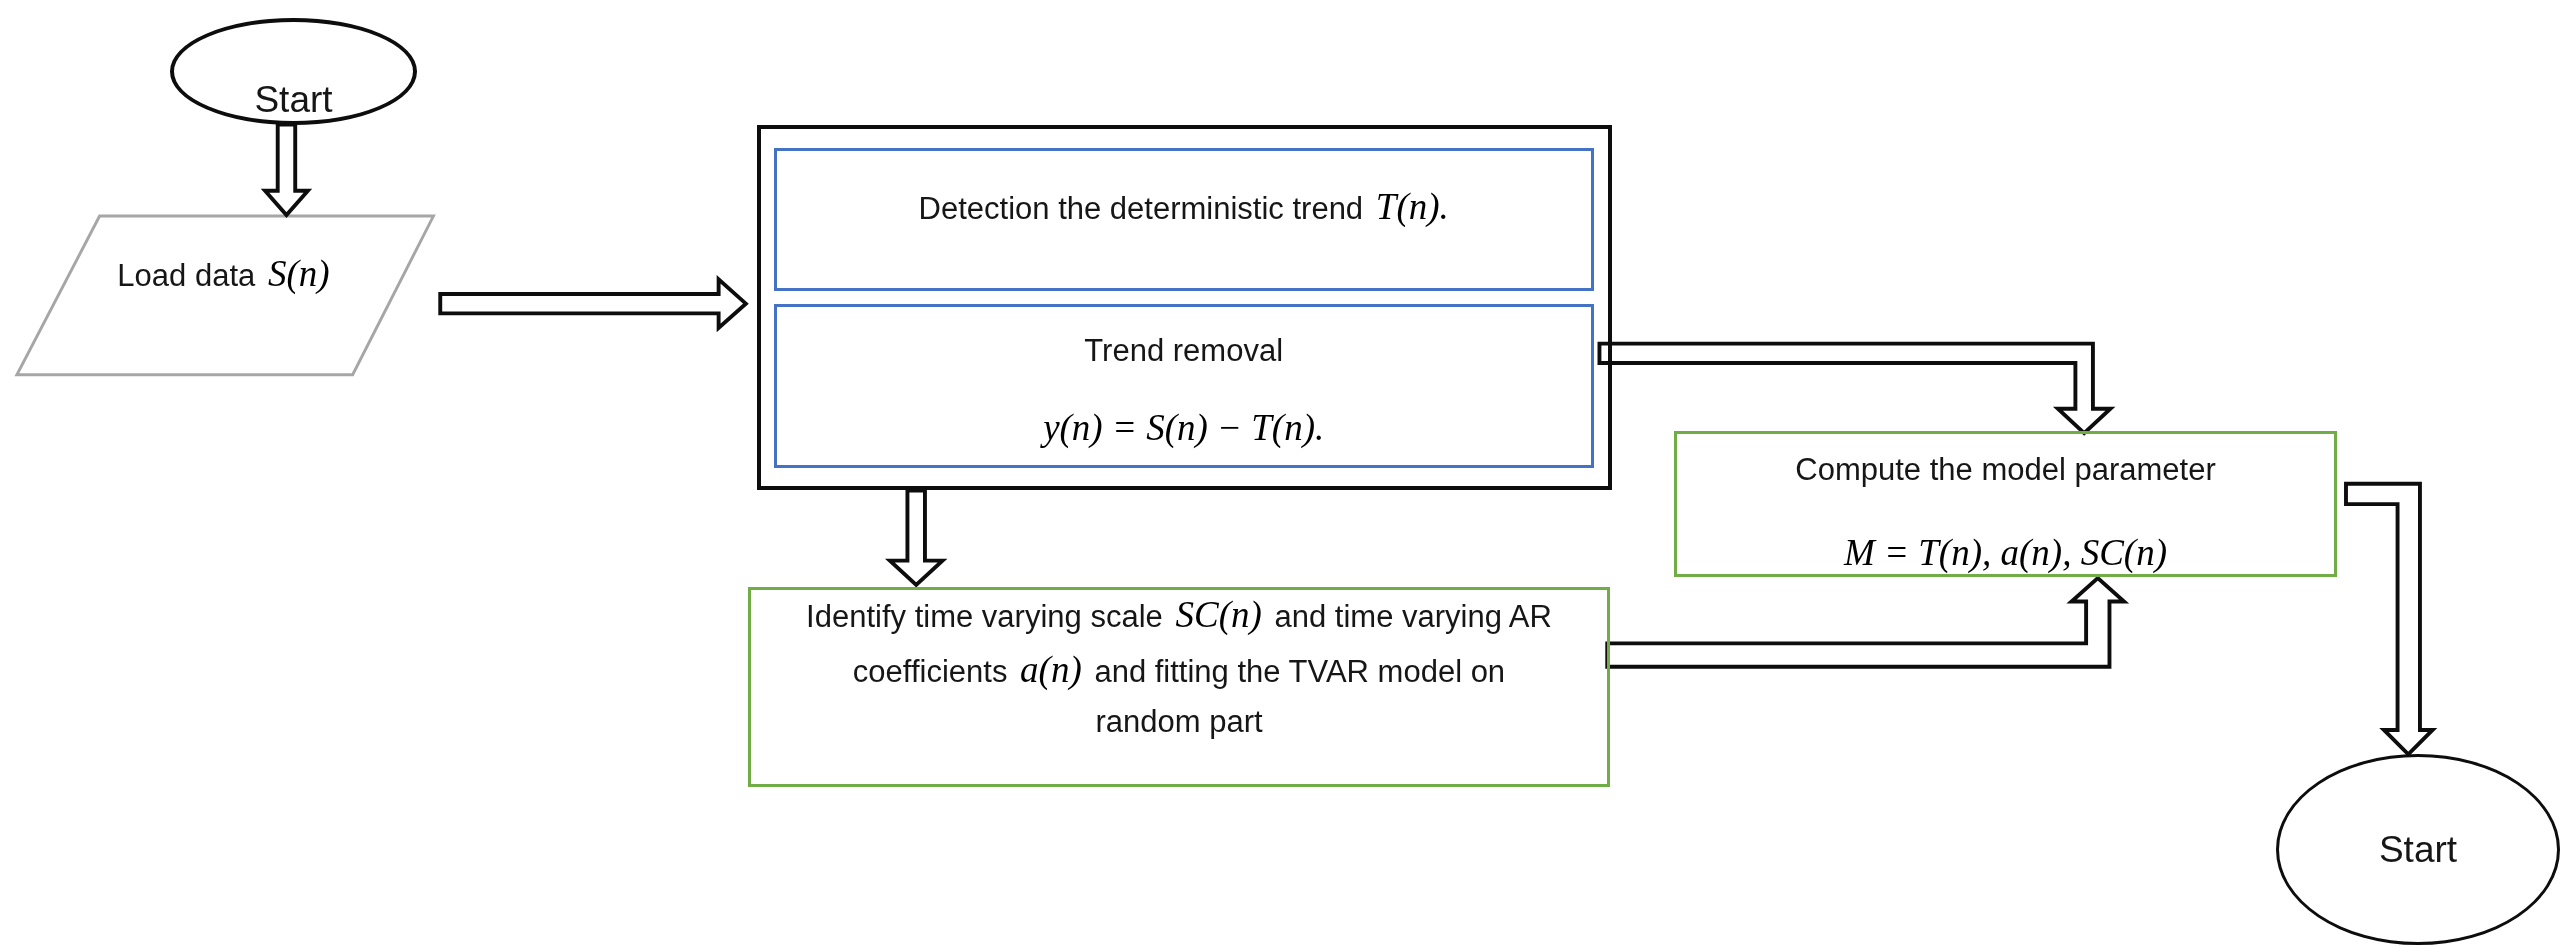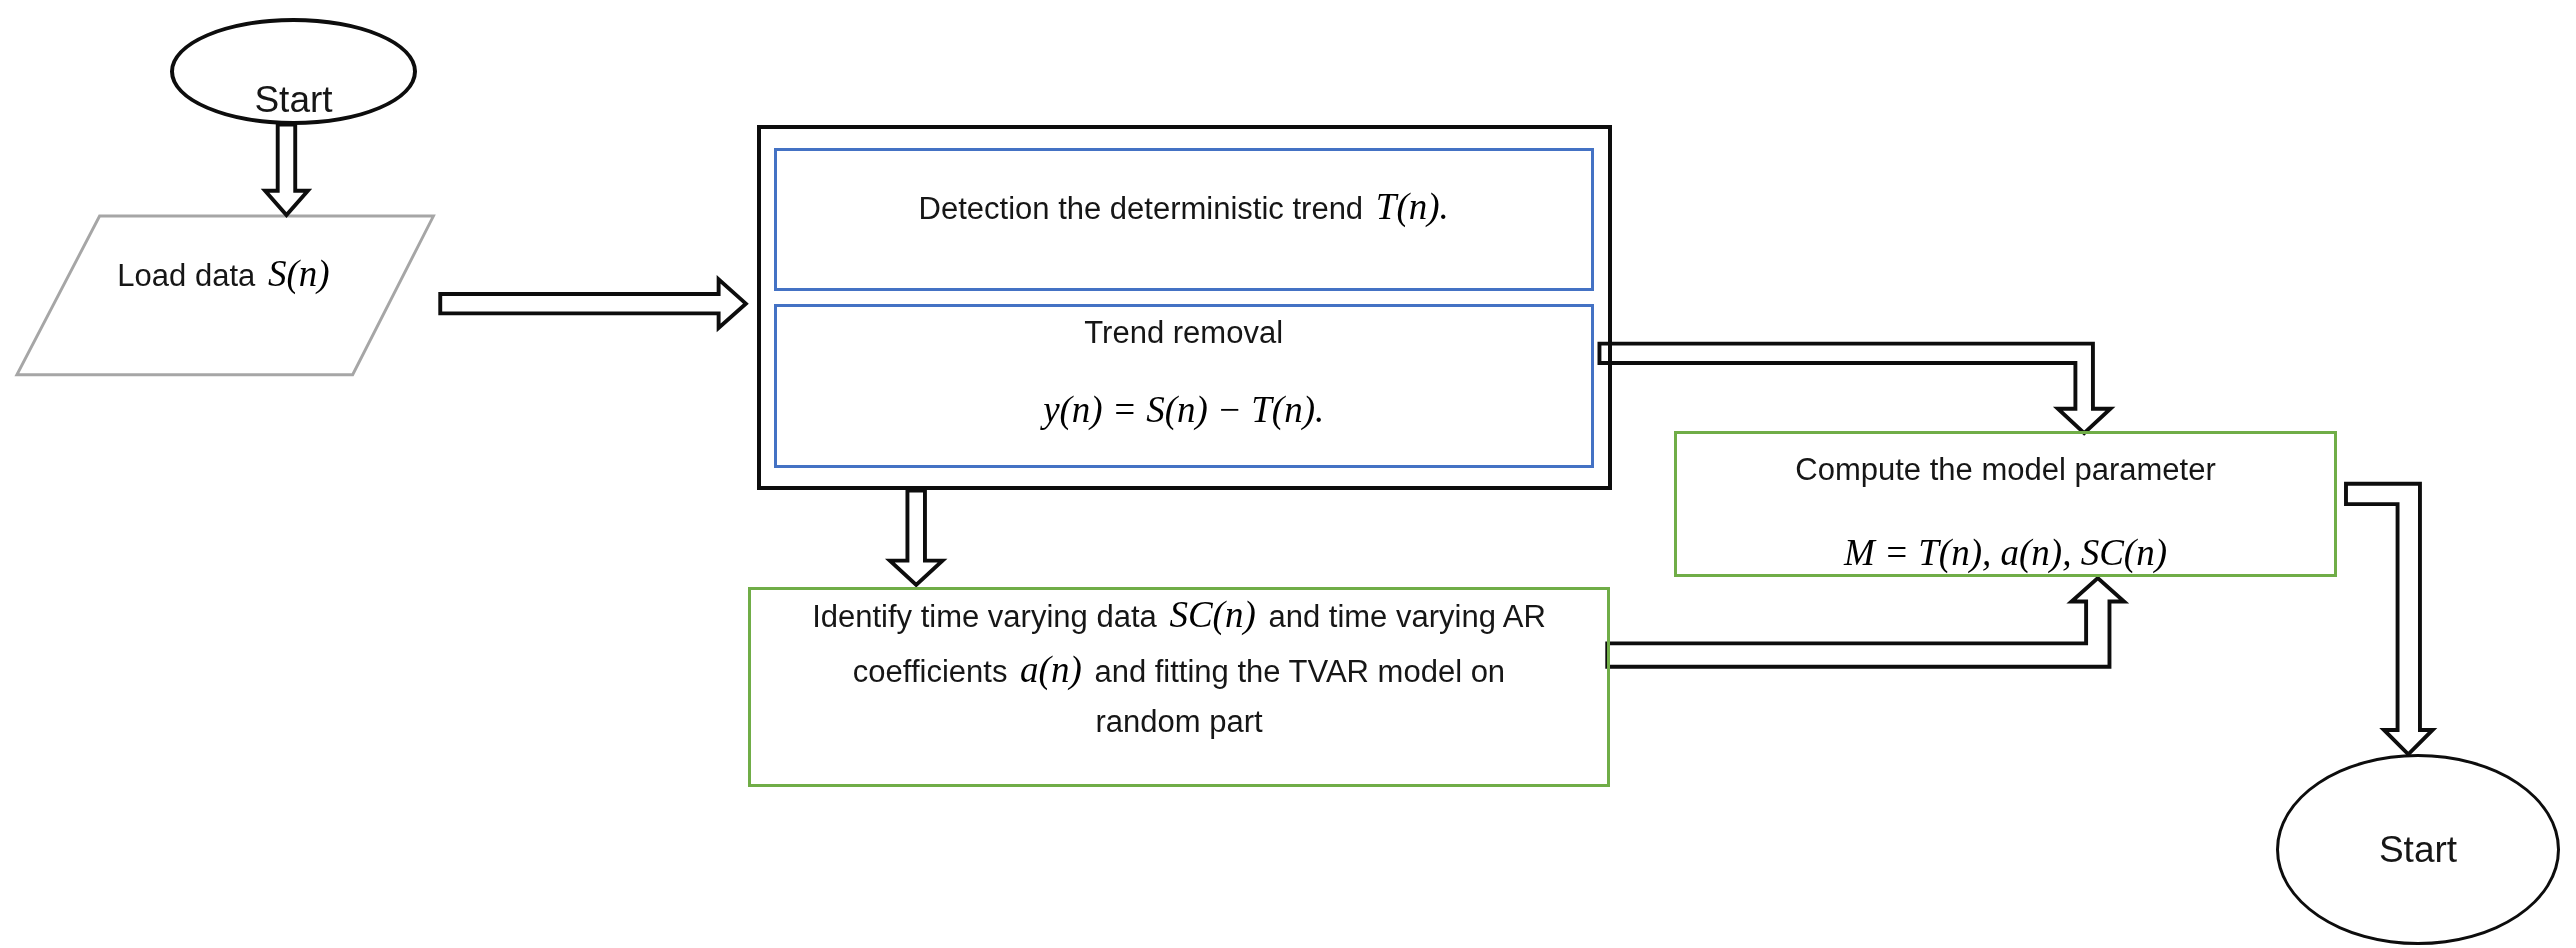--- a/index.html
+++ b/index.html
@@ -109,35 +109,35 @@
 
   <div class="node central-box">
 
     <div class="blue-box blue-box-1">
       <div class="bb1-inner">
         <span class="label">Detection the deterministic trend</span>
         <span class="math pad-left">T(n).</span>
       </div>
     </div>
 
-    <div class="blue-box col" style="left:12.7px; top:175px; width:820px; height:164px; padding-top:5px;">
+    <div class="blue-box col" style="left:12.7px; top:175px; width:820px; height:164px; padding-top:23px;">
       <div class="h42">
         <span class="label">Trend removal</span>
       </div>
       <div class="gap32"></div>
       <div class="line-row row-formula" style="align-items:center;">
         <span class="math">y(n) = S(n) − T(n).</span>
       </div>
     </div>
 
   </div>
 
   <div class="node green-box col identify-box">
     <div class="line-row row56">
-      <span class="label">Identify time varying data</span>
+      <span class="label">Identify time varying scale</span>
       <span class="math pad-both">SC(n)</span>
       <span class="label">and time varying AR</span>
     </div>
     <div class="line-row row56">
       <span class="label">coefficients</span>
       <span class="math pad-both">a(n)</span>
       <span class="label">and fitting the TVAR model on</span>
     </div>
     <div class="line-row row56">
       <span class="label">random part</span>

